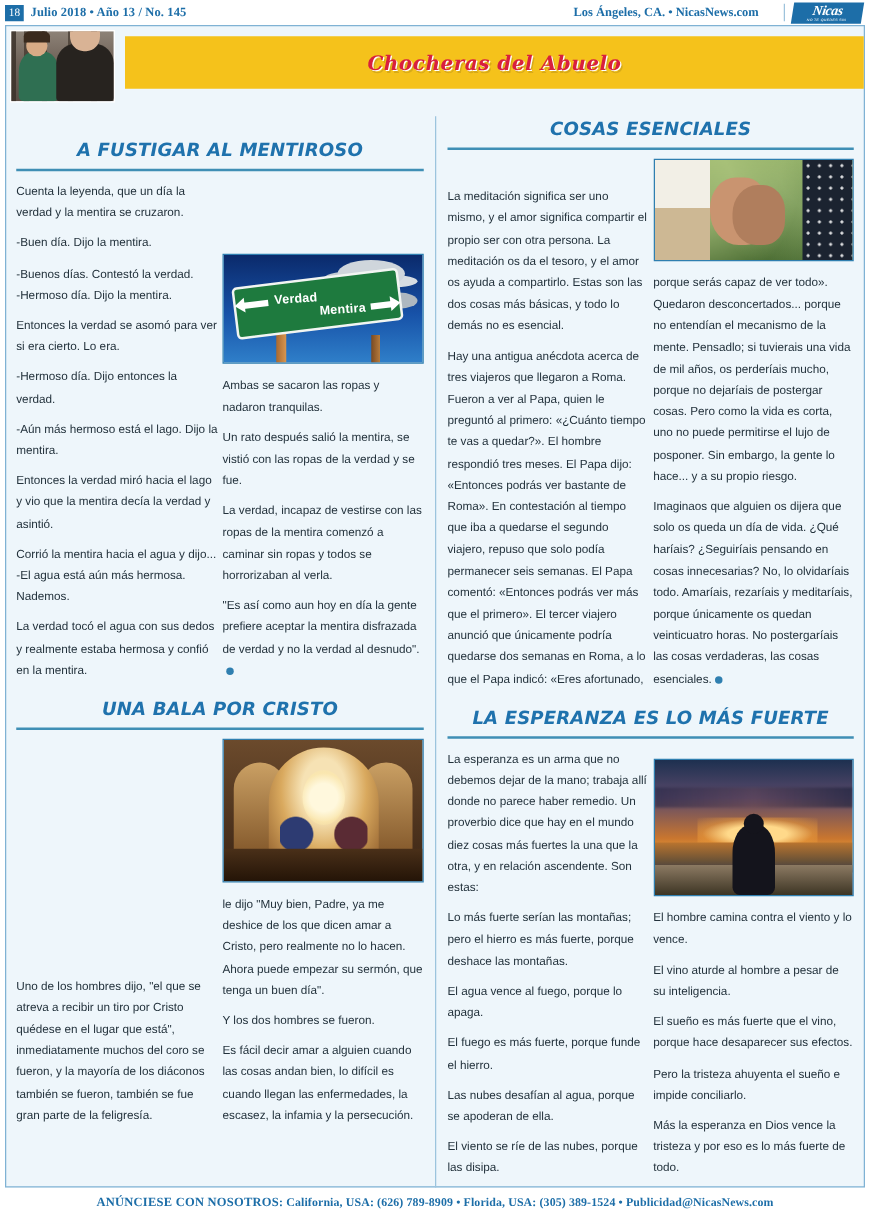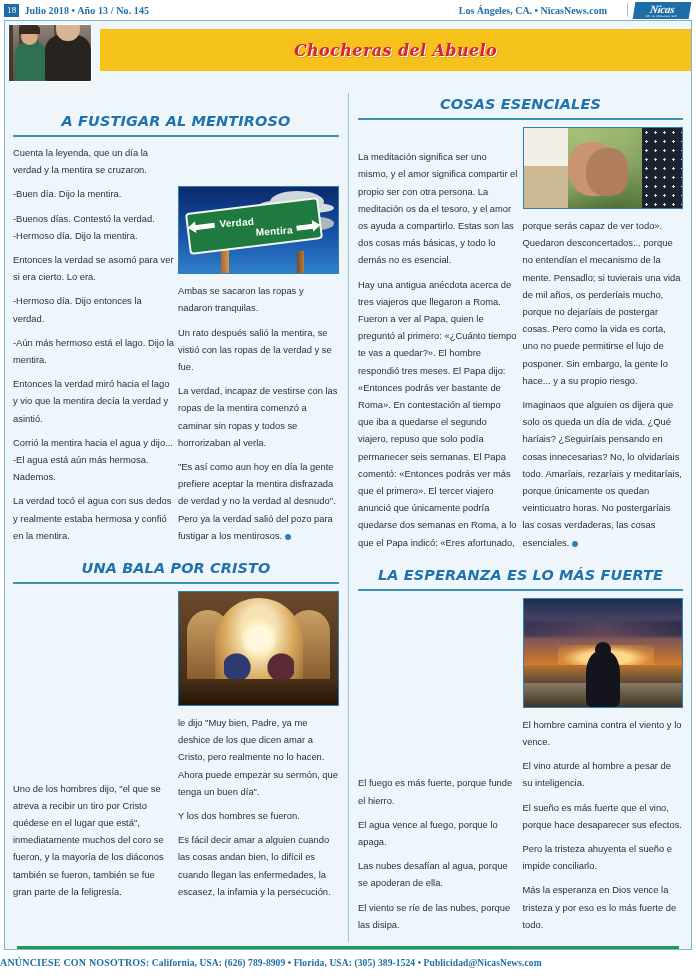--- a/index.html
+++ b/index.html
@@ -379,21 +379,21 @@
   
   .footer-rule {
     height: 3px;
     background: #1f9d55;
     margin: 4px 12px 0 12px;
   }
   .footer-bar {
     height: 25px;
     display: flex;
     align-items: center;
-    justify-content: flex-start;
+    justify-content: center;
     background: #ffffff;
   }
   .footer-text {
     font-family: "Liberation Serif", serif;
     font-size: 9.5px;
     font-weight: bold;
     color: #1d6ea8;
     white-space: nowrap;
     letter-spacing: 0.1px;
   }
@@ -463,21 +463,21 @@
                 <span class="sign-arrow-l"></span>
                 <span class="sign-label verdad">Verdad</span>
                 <span class="sign-label mentira">Mentira</span>
                 <span class="sign-arrow-r"></span>
               </div>
             </div>
             <p class="body-text">Ambas se sacaron las ropas y nadaron tranquilas.</p>
             <p class="body-text">Un rato después salió la mentira, se vistió con las ropas de la verdad y se fue.</p>
             <p class="body-text">La verdad, incapaz de vestirse con las ropas de la mentira comenzó a caminar sin ropas y todos se horrorizaban al verla.</p>
             <p class="body-text tight">"Es así como aun hoy en día la gente prefiere aceptar la mentira disfrazada de verdad y no la verdad al desnudo".</p>
-            <p class="body-text"><span>Pero ya la verdad salió del pozo para fustigar a los mentirosos.</span><span class="endmark"></span></p>
+            <p class="body-text"><span class="endmark"></span></p>
           </div>
         </div>
       </div>
 
       <div class="article" style="margin-top:6px;">
         <div class="headline">UNA BALA POR CRISTO</div>
         <div class="rule"></div>
         <div class="cols">
           <div class="col">
             <p class="body-text">Uno de los hombres dijo, "el que se atreva a recibir un tiro por Cristo quédese en el lugar que está", inmediatamente muchos del coro se fueron, y la mayoría de los diáconos también se fueron, también se fue gran parte de la feligresía.</p>
@@ -522,22 +522,24 @@
             <p class="body-text"><span>Imaginaos que alguien os dijera que solo os queda un día de vida. ¿Qué haríais? ¿Seguiríais pensando en cosas innecesarias? No, lo olvidaríais todo. Amaríais, rezaríais y meditaríais, porque únicamente os quedan veinticuatro horas. No postergaríais las cosas verdaderas, las cosas esenciales.</span><span class="endmark"></span></p>
           </div>
         </div>
       </div>
 
       <div class="article" style="margin-top:6px;">
         <div class="headline">LA ESPERANZA ES LO MÁS FUERTE</div>
         <div class="rule"></div>
         <div class="cols">
           <div class="col">
+            <p class="body-text">La esperanza es un arma que no debemos dejar de la mano; trabaja allí donde no parece haber remedio. Un proverbio dice que hay en el mundo diez cosas más fuertes la una que la otra, y en relación ascendente. Son estas:</p>
+            <p class="body-text">Lo más fuerte serían las montañas; pero el hierro es más fuerte, porque deshace las montañas.</p>
+            <p class="body-text">El agua vence al fuego, porque lo apaga.</p>
             <p class="body-text">El fuego es más fuerte, porque funde el hierro.</p>
-            <p class="body-text">El agua vence al fuego, porque lo apaga.</p>
             <p class="body-text">Las nubes desafían al agua, porque se apoderan de ella.</p>
             <p class="body-text">El viento se ríe de las nubes, porque las disipa.</p>
           </div>
           <div class="col">
             <div class="photo photo-sunset">
               <div class="sun-cloudbar"></div>
               <div class="sun-glow"></div>
               <div class="sun-water"></div>
               <div class="sun-sand"></div>
               <div class="sun-person"></div>

